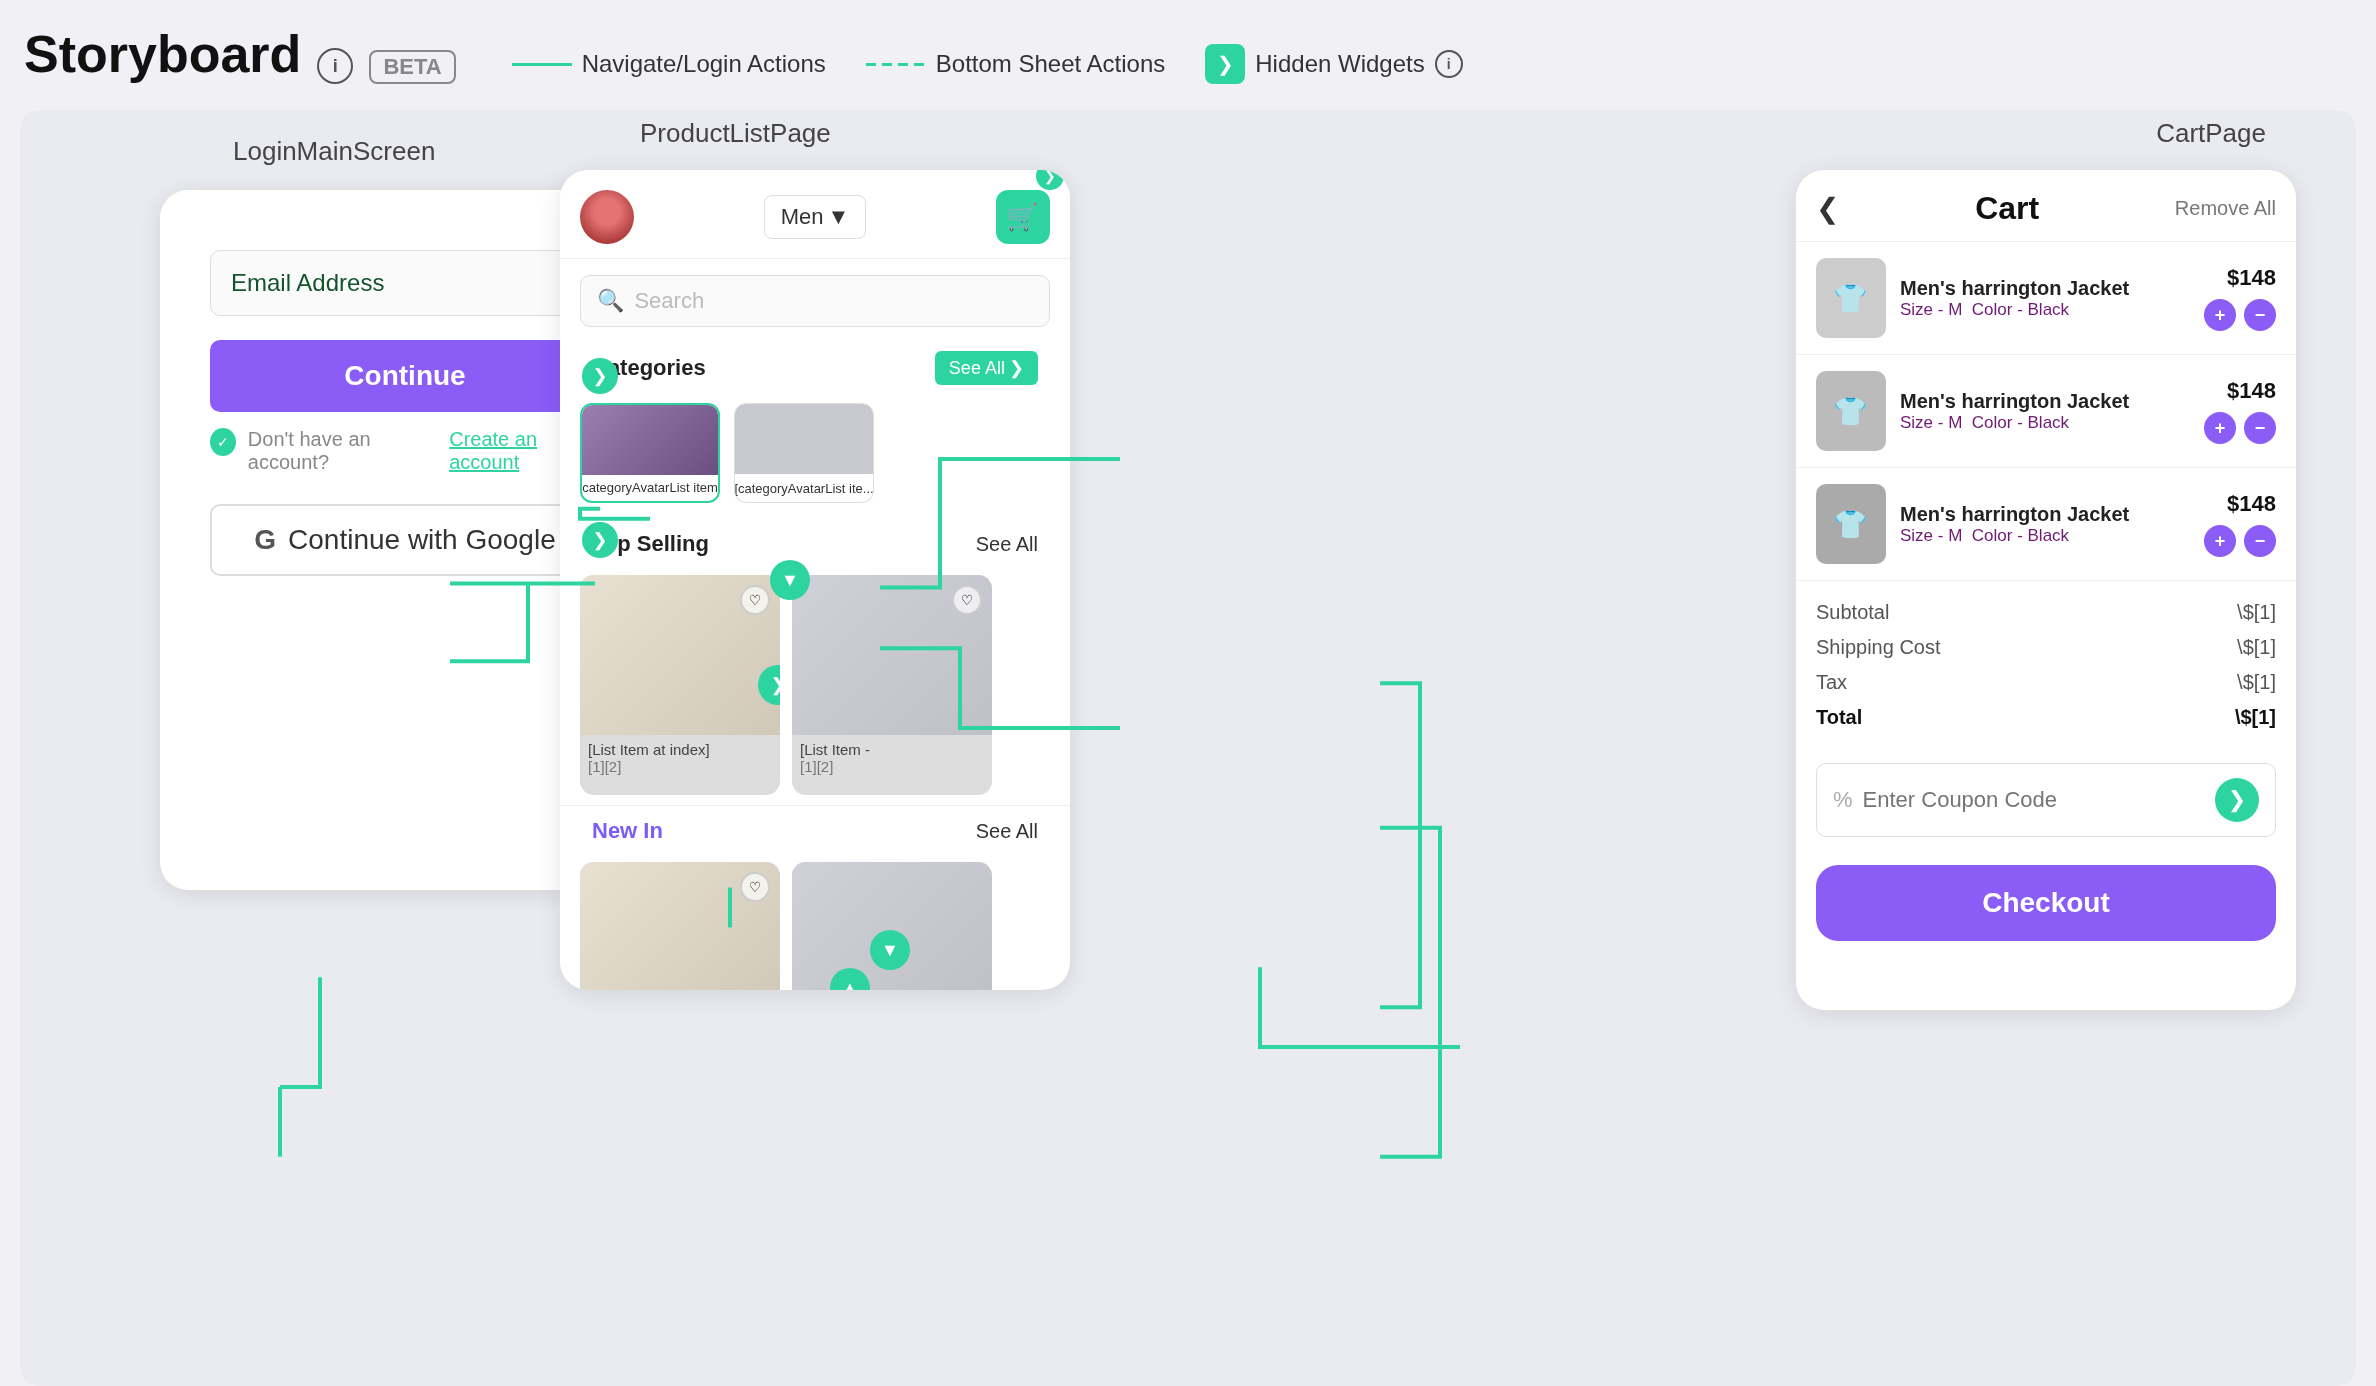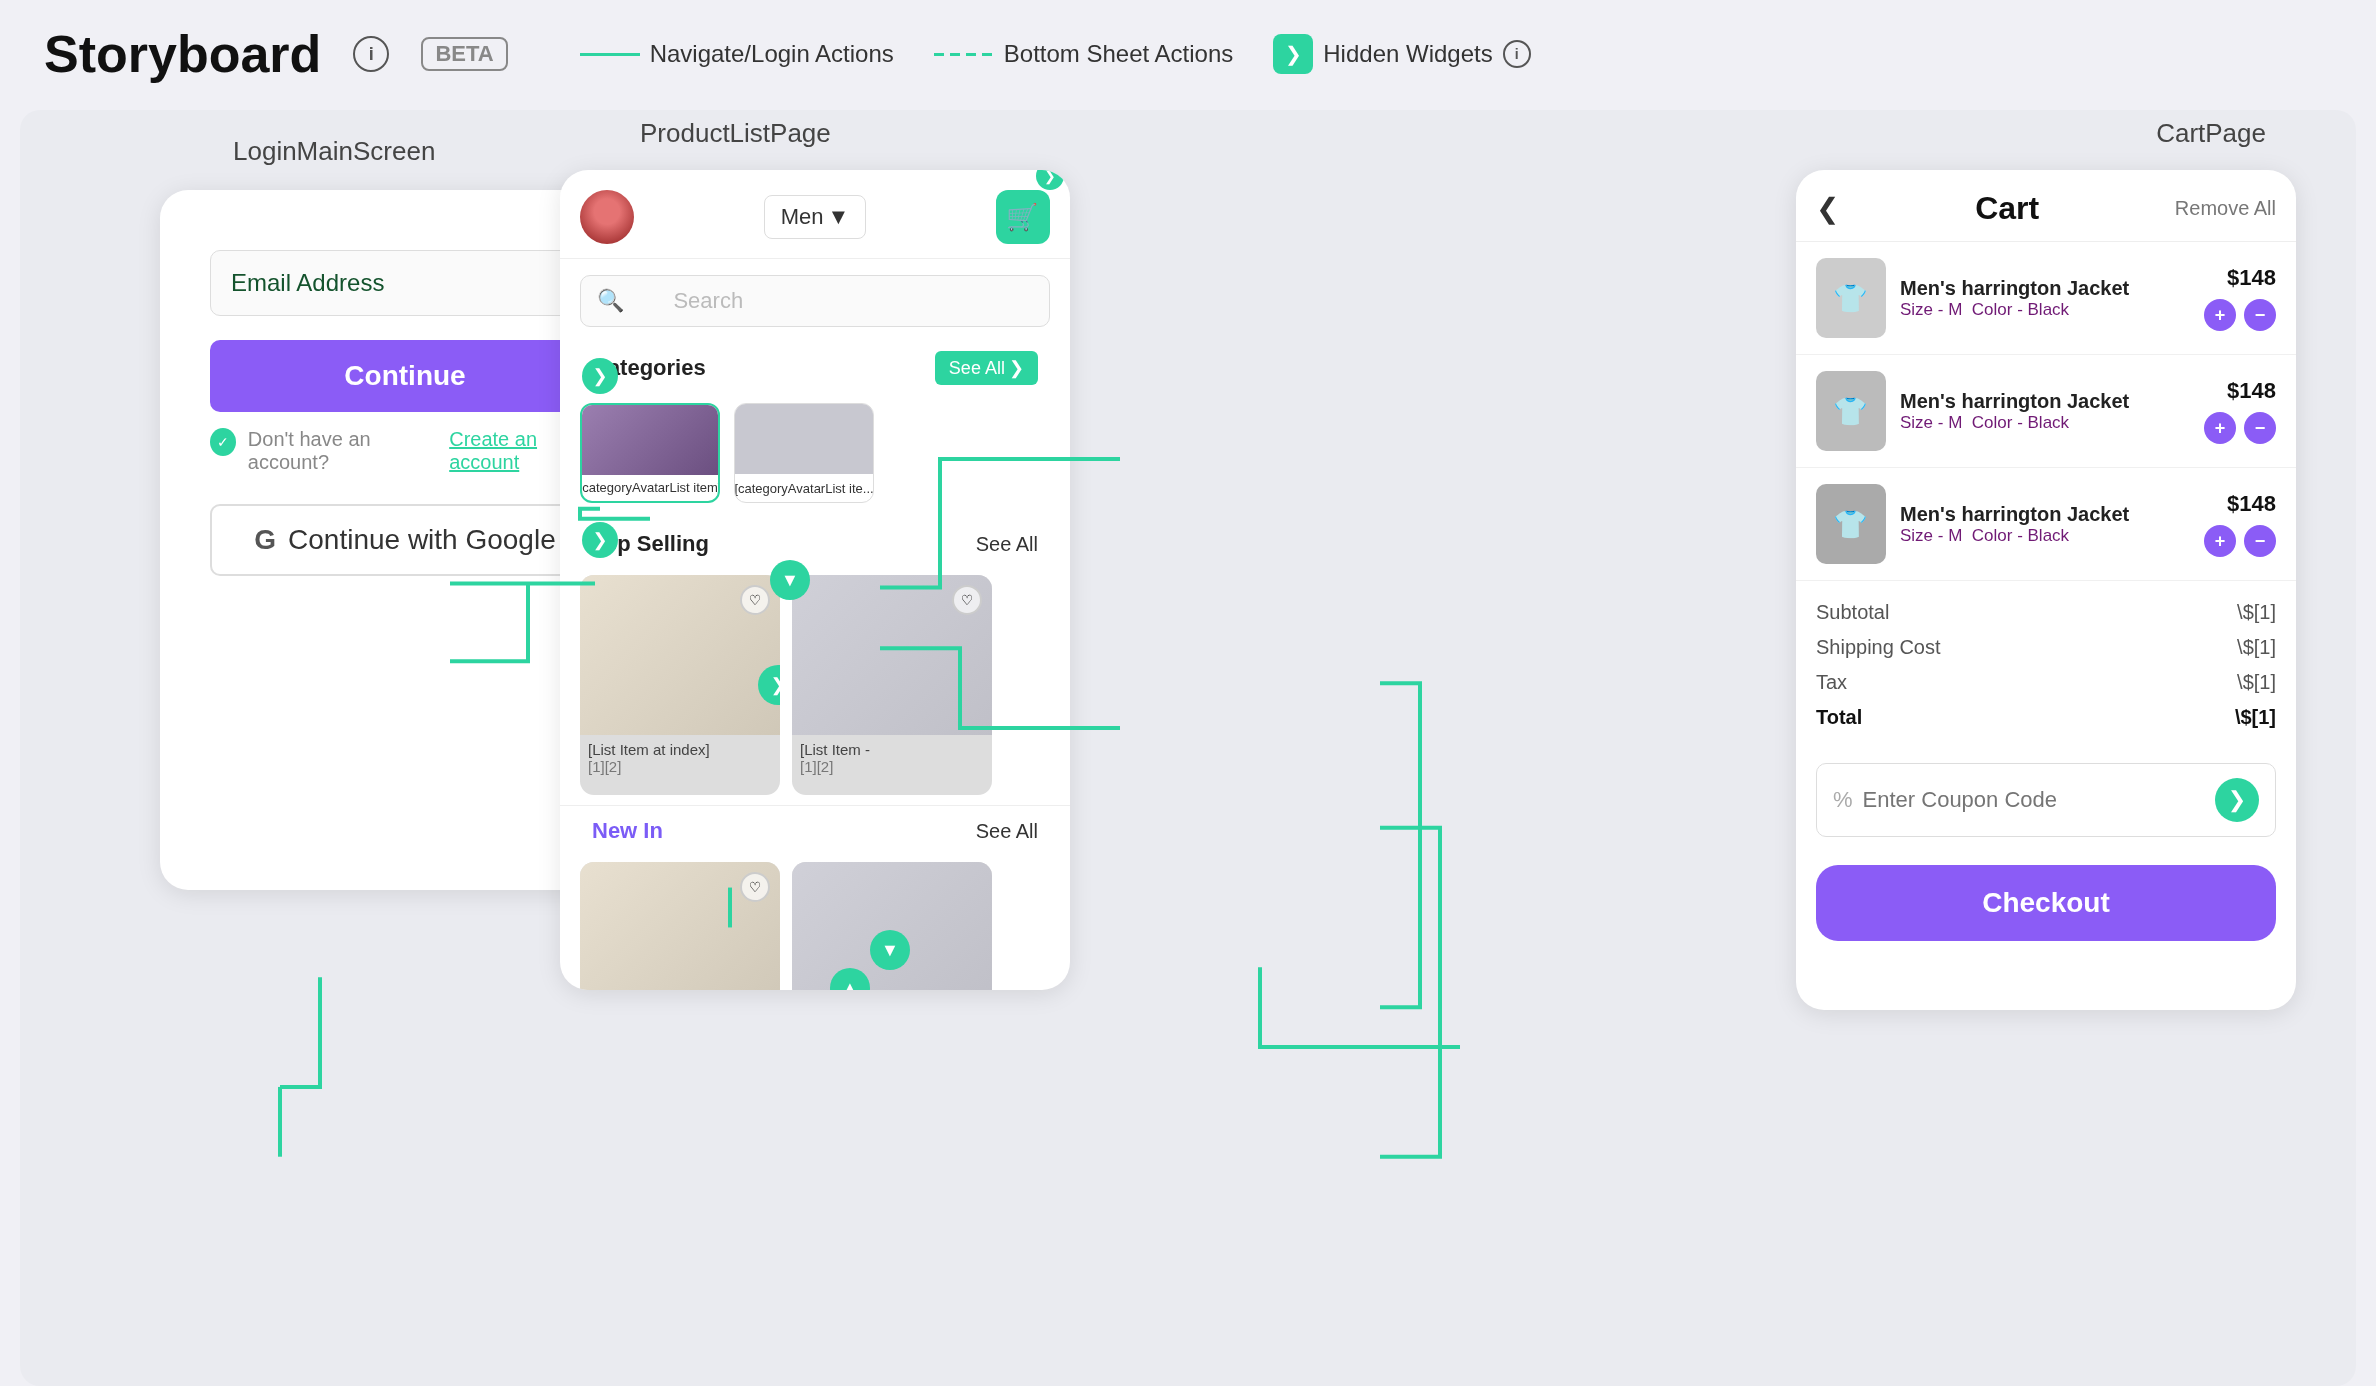--- a/index.html
+++ b/index.html
@@ -8,23 +8,23 @@
       background: #f0f0f5;
       width: 2376px;
       height: 1386px;
       overflow: hidden;
       position: relative;
     }
 
     
     .header {
       display: flex;
-      align-items: center;
-      gap: 32px;
-      padding: 24px 44px;
+      align-items: flex-end;
+      gap: 16px;
+      padding: 24px 24px;
       background: #f0f0f5;
       position: relative;
       z-index: 10;
     }
     .header-title {
       font-size: 52px;
       font-weight: 700;
       color: #111;
     }
     .info-icon {
@@ -558,21 +558,21 @@
         <span>▼</span>
       </div>
       <div class="cart-btn">
         🛒
         <div class="arrow-badge" style="right:-14px; top:-14px; width:28px; height:28px; font-size:14px;">❯</div>
       </div>
     </div>
 
     <div class="search-bar">
       <span>🔍</span>
-      <span style="color:#bbb;margin-left:39px;">Search</span>
+      <span style="color:#bbb;">Search</span>
     </div>
 
     <div class="section-header">
       <span class="section-title">Categories</span>
       <button class="see-all-btn">
         <span>See All</span>
         <span>❯</span>
       </button>
     </div>
     <div class="categories-row">

